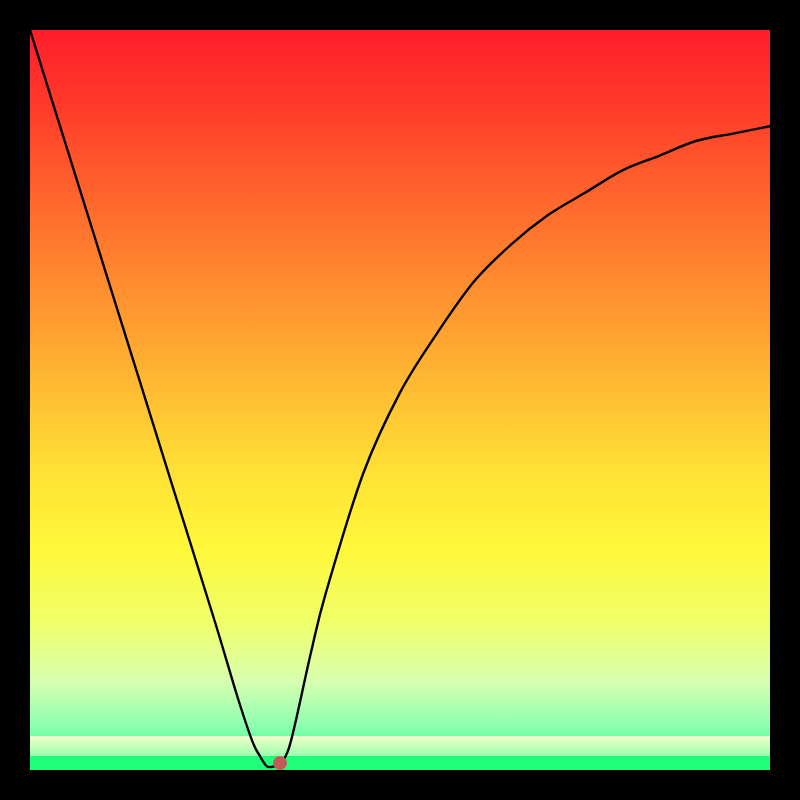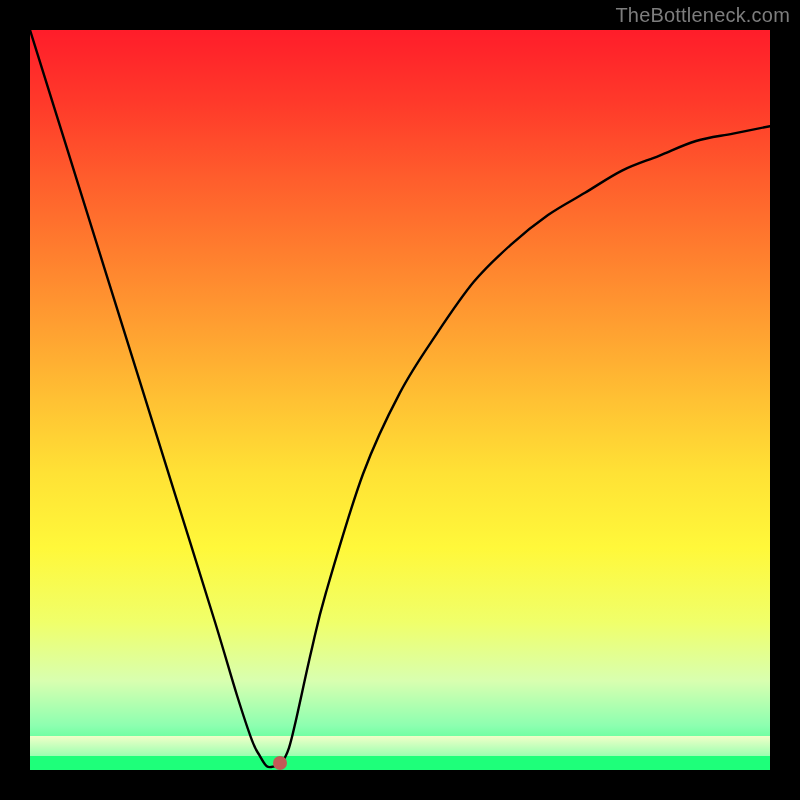--- a/index.html
+++ b/index.html
@@ -78,21 +78,20 @@
     color: #7d7d7d;
     font-size: 20px;
     font-weight: 500;
     letter-spacing: 0.2px;
   }
 </style>
 </head>
 <body>
 
 <div class="frame">
-  <div class="watermark">TheBottleneck.com</div>
 
   <div class="plot">
     <div class="pale-strip"></div>
     <div class="green-strip"></div>
 
     <svg class="curve" viewBox="0 0 740 740" preserveAspectRatio="none">
       <path id="curve-path" fill="none" stroke="#000" stroke-width="2.4" stroke-linecap="round" stroke-linejoin="round" d="M 0,0 C 6.166666666666667,19.73333333333333 24.666666666666664,78.93333333333331 37,118.39999999999998 C 49.333333333333336,157.86666666666665 61.666666666666664,197.3333333333333 74,236.79999999999995 C 86.33333333333333,276.26666666666665 98.66666666666667,315.7333333333333 111,355.2 C 123.33333333333333,394.6666666666667 135.66666666666666,434.1333333333333 148,473.6 C 160.33333333333334,513.0666666666667 175.13333333333333,559.9333333333334 185,592 C 194.86666666666667,624.0666666666666 201.03333333333336,646.2666666666667 207.20000000000002,666 C 213.36666666666667,685.7333333333333 218.3,700.5333333333333 222,710.4 C 225.7,720.2666666666667 226.93333333333334,720.8833333333334 229.4,725.2 C 231.86666666666667,729.5166666666667 234.33333333333334,734.4499999999999 236.8,736.3 C 239.26666666666668,738.15 241.73333333333335,736.9166666666666 244.20000000000002,736.3 C 246.66666666666669,735.6833333333333 249.13333333333335,735.6833333333334 251.60000000000002,732.6 C 254.0666666666667,729.5166666666667 256.53333333333336,725.1999999999999 259,717.8 C 261.46666666666664,710.4 262.7,704.2333333333333 266.4,688.2 C 270.09999999999997,672.1666666666667 276.26666666666665,642.5666666666667 281.2,621.6 C 286.1333333333333,600.6333333333333 287.3666666666667,592 296,562.4 C 304.6333333333333,532.8 320.6666666666667,477.3 333,444 C 345.3333333333333,410.7 357.66666666666663,386.0333333333333 370,362.59999999999997 C 382.33333333333337,339.16666666666663 394.66666666666674,321.90000000000003 407.00000000000006,303.40000000000003 C 419.33333333333337,284.90000000000003 431.6666666666667,266.4 444,251.59999999999997 C 456.3333333333333,236.79999999999995 468.6666666666667,225.70000000000002 481,214.60000000000002 C 493.3333333333333,203.50000000000003 505.6666666666667,193.63333333333335 518,185 C 530.3333333333334,176.36666666666665 542.6666666666666,170.19999999999996 555,162.79999999999995 C 567.3333333333334,155.39999999999995 579.6666666666666,146.76666666666657 592,140.5999999999999 C 604.3333333333334,134.43333333333325 616.6666666666666,130.73333333333338 629,125.80000000000007 C 641.3333333333334,120.86666666666675 653.6666666666666,114.7 666,111 C 678.3333333333334,107.3 690.6666666666666,106.06666666666668 703,103.60000000000002 C 715.3333333333334,101.13333333333337 733.8333333333334,97.43333333333338 740,96.20000000000005"></path>
     </svg>
 
     <div class="dot" id="min-dot" style="left: 33.8%; top: 99%;"></div>

